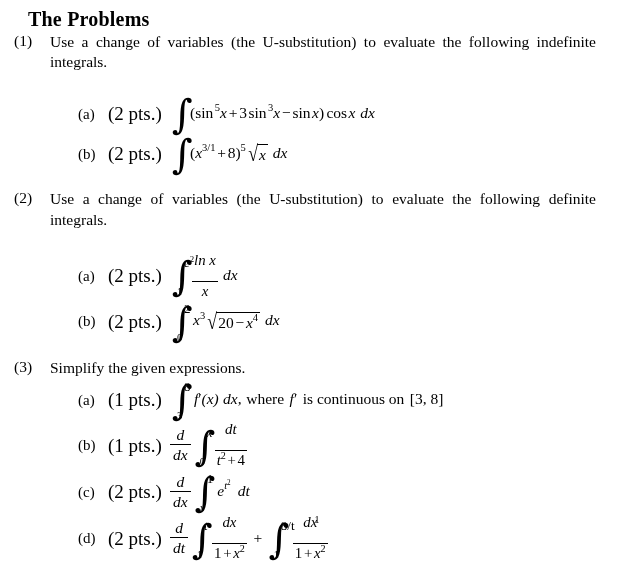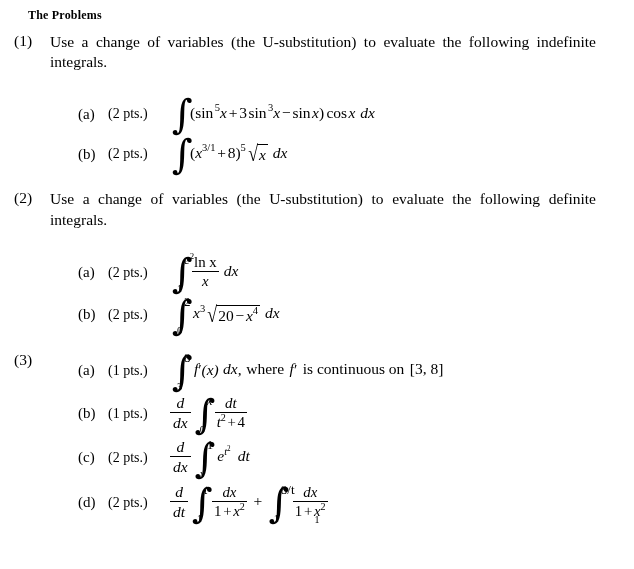--- a/index.html
+++ b/index.html
@@ -21,21 +21,21 @@
     width: 634px;
     height: 569px;
     padding: 0;
   }
 
   
   .doc-title {
     position: absolute;
     left: 28px;
     top: 8px;
-    font-size: 12px;
+    font-size: 20px;
     font-weight: bold;
     letter-spacing: 0.2px;
   }
 
   
   .problems {
     position: absolute;
     left: 0;
     top: 32px;
     width: 634px;
@@ -84,21 +84,21 @@
     margin-top: 2px;
   }
   .sub-label {
     width: 30px;
     margin-left: 78px;
     font-size: 15px;
     flex: 0 0 auto;
   }
   .sub-pts {
     width: 62px;
-    font-size: 14px;
+    font-size: 19px;
     flex: 0 0 auto;
   }
   .sub-math {
     flex: 1 1 auto;
     font-size: 15.5px;
     font-style: normal;
     white-space: nowrap;
   }
 
   
@@ -158,22 +158,23 @@
     vertical-align: middle;
     text-align: center;
     font-size: 0.96em;
     line-height: 1.08;
     margin: 0 2px;
     position: relative;
     top: -1px;
   }
   .frac .num {
     display: block;
-    padding: 0 2px 1px 2px;
+    padding: 0 2px 13px 2px;
     border-bottom: 1px solid #000;
+    font-style: italic;
   }
   .frac .den {
     display: block;
     padding: 1px 2px 0 2px;
   }
 
   
   .ddx {
     display: inline-block;
     vertical-align: middle;
@@ -293,20 +294,21 @@
               <span class="lim-dn mn">0</span>
             </span><span class="mi" style="padding-left:0.2em">x</span><sup class="sp">3</sup><span class="sqrt"><span class="radsym">√</span><span class="radicand"><span class="mn">20</span><span class="mo">−</span><span class="mi">x</span><sup class="sp">4</sup></span></span><span class="mi" style="padding-left:0.25em">dx</span>
           </span>
         </div>
 
       </div>
     </div>
 
     <div class="problem" style="margin-top:16px;">
       <div class="prob-num">(3)</div>
+      <div class="prob-stmt">Simplify the given expressions.</div>
 
       <div class="subparts">
 
         <div class="subpart" style="min-height:38px;">
           <span class="sub-label">(a)</span>
           <span class="sub-pts">(1 pts.)</span>
           <span class="sub-math">
             <span class="intg">
               <span class="glyph">∫</span>
               <span class="lim-up mn">8</span>

